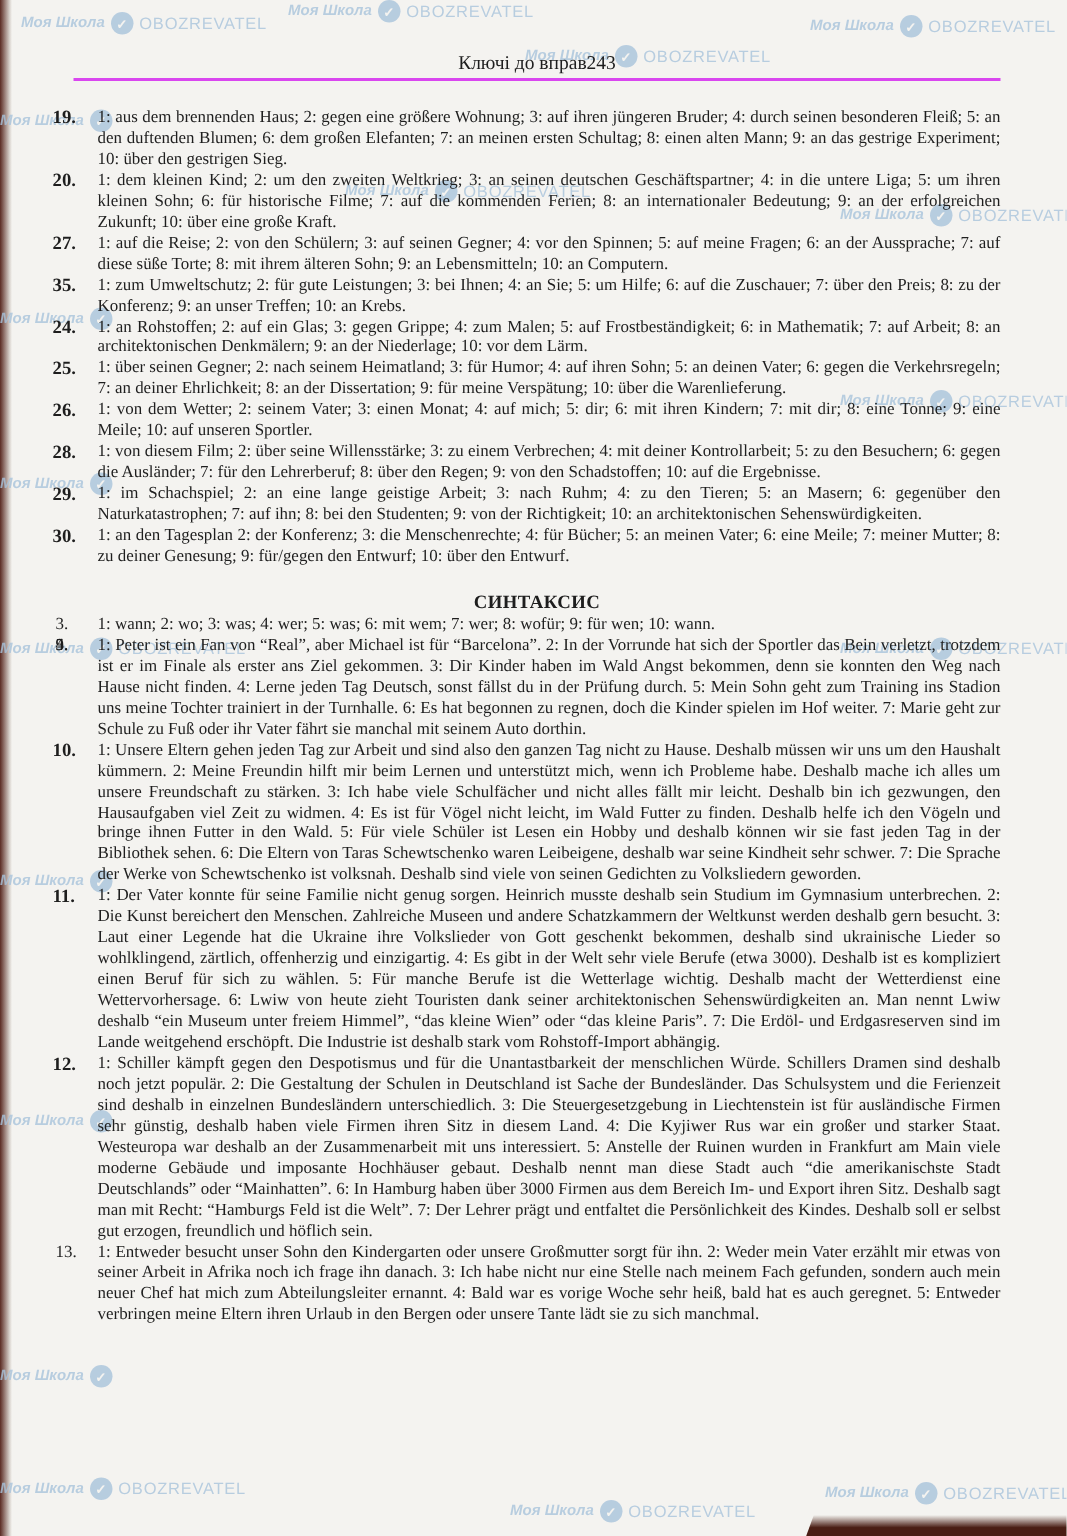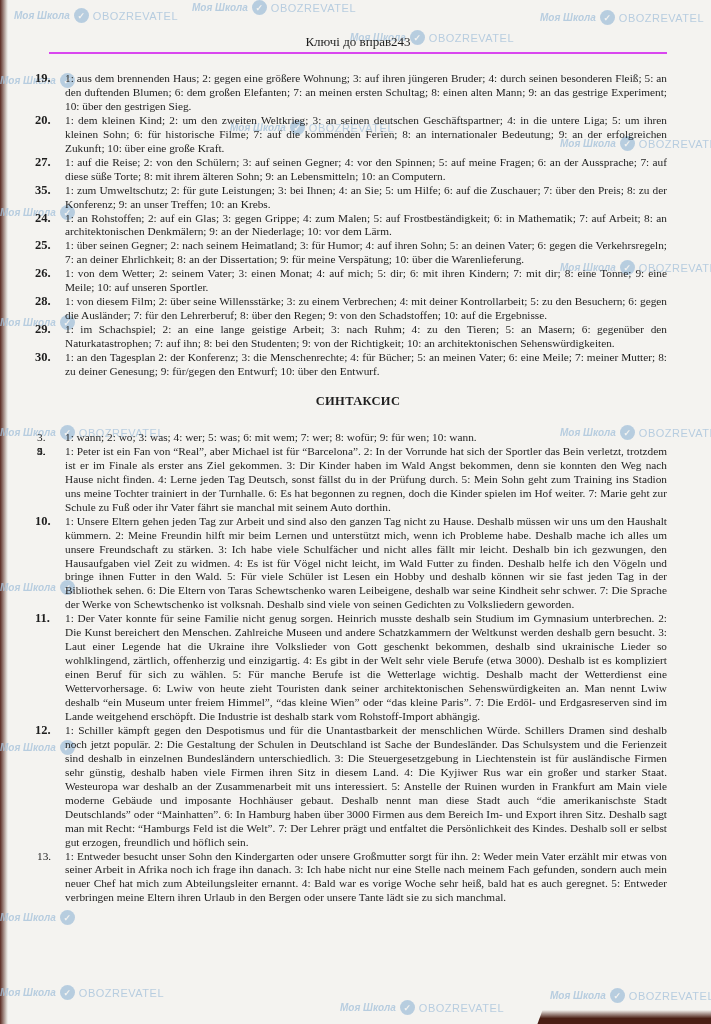--- a/index.html
+++ b/index.html
@@ -40,21 +40,21 @@
     position:absolute; left:49px; top:72px; width:618px;
     font-size:11.3px; line-height:13.95px; text-align:justify;
   }
   .entry { position:relative; padding-left:16px; margin:0; }
   .entry .num {
     position:absolute; left:-14px; top:0; font-weight:bold; font-size:12.5px;
   }
   .entry.small .num { font-weight:normal; font-size:11.3px; left:-12px; }
   .section-title {
     text-align:center; font-weight:bold; font-size:12.5px;
-    margin:16px 0 22px 0; letter-spacing:0.3px;
+    margin:16px 0 1px 0; letter-spacing:0.3px;
   }
 </style>
 </head>
 <body>
 
 <div class="page-edge"></div>
 <div class="bottom-edge"></div>
 
 <div class="watermark" style="left:14px;top:8px;">
     <span class="wm-school">Моя Школа</span>

